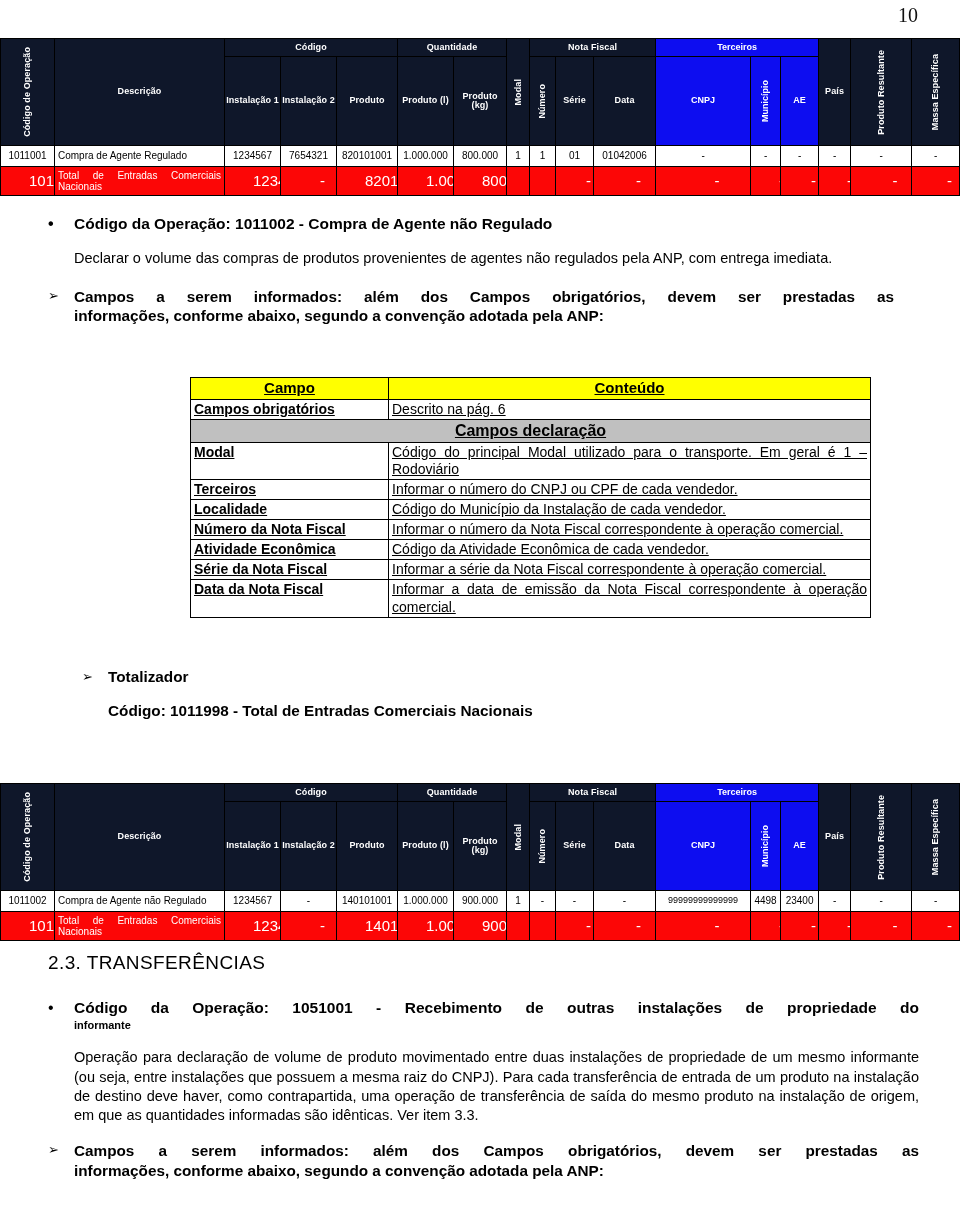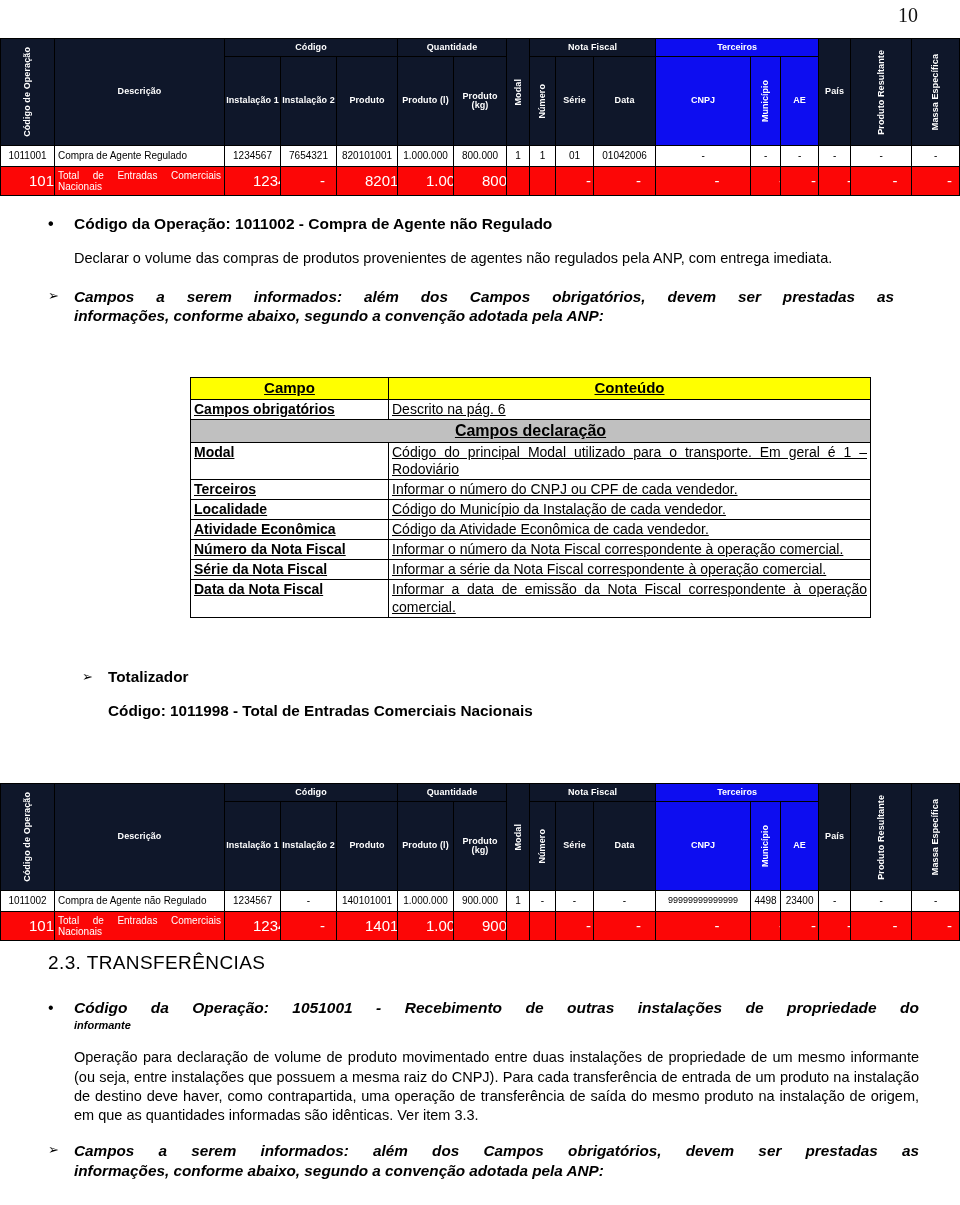--- a/index.html
+++ b/index.html
@@ -130,21 +130,20 @@
     font-size: 14.5px;
     line-height: 1.32;
     text-align: justify;
   }
   .para-just {
     font-size: 15.3px;
     font-weight: bold;
     line-height: 1.3;
     text-align: justify;
     text-align-last: justify;
-    font-style: italic;
   }
   .para-just.last {
     text-align-last: left;
   }
 
   .section-title {
     font-size: 19px;
     font-weight: normal;
     letter-spacing: 0.4px;
   }
@@ -354,26 +353,26 @@
       </tr>
       <tr>
         <td class="cc-label">Terceiros</td>
         <td class="cc-val">Informar o número do CNPJ ou CPF de cada vendedor.</td>
       </tr>
       <tr>
         <td class="cc-label">Localidade</td>
         <td class="cc-val">Código do Município da Instalação de cada vendedor.</td>
       </tr>
       <tr>
+        <td class="cc-label">Número da Nota Fiscal</td>
+        <td class="cc-val justified">Informar o número da Nota Fiscal correspondente à operação comercial.</td>
+      </tr>
+      <tr>
         <td class="cc-label">Atividade Econômica</td>
         <td class="cc-val">Código da Atividade Econômica de cada vendedor.</td>
-      </tr>
-      <tr>
-        <td class="cc-label">Número da Nota Fiscal</td>
-        <td class="cc-val justified">Informar o número da Nota Fiscal correspondente à operação comercial.</td>
       </tr>
       <tr>
         <td class="cc-label">Série da Nota Fiscal</td>
         <td class="cc-val justified">Informar a série da Nota Fiscal correspondente à operação comercial.</td>
       </tr>
       <tr>
         <td class="cc-label">Data da Nota Fiscal</td>
         <td class="cc-val justified">Informar a data de emissão da Nota Fiscal correspondente à operação comercial.</td>
       </tr>
     </tbody>

